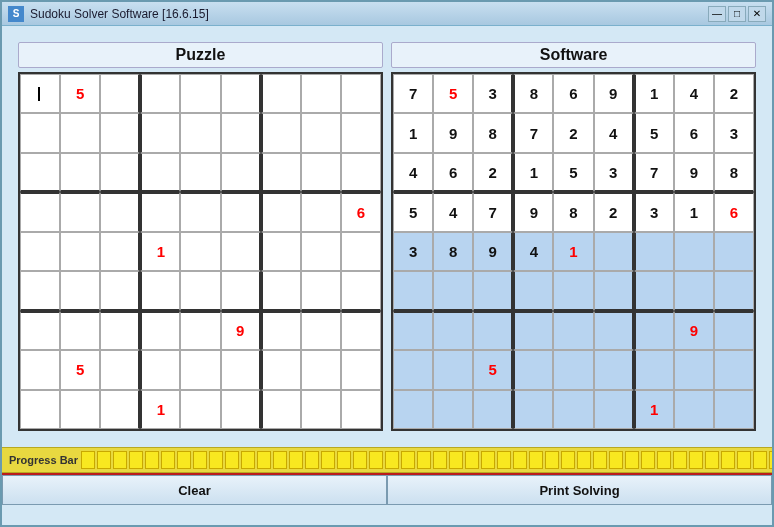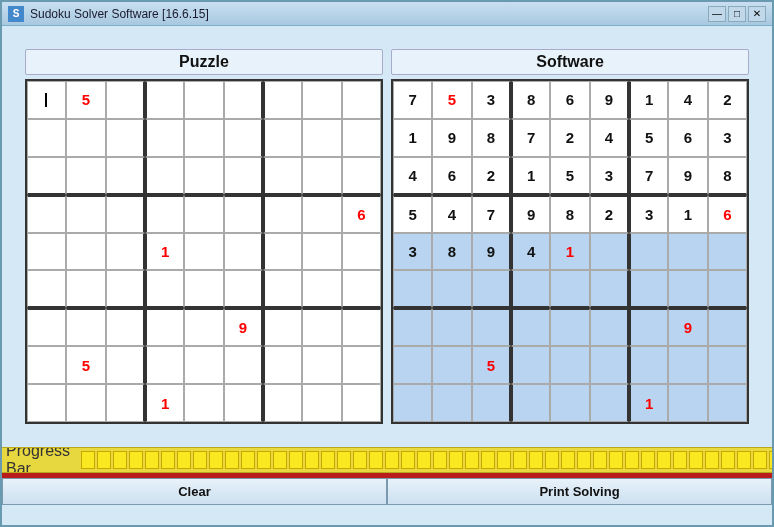--- a/index.html
+++ b/index.html
@@ -41,21 +41,21 @@
       width: 18px; height: 16px;
       background: #c0d8ea;
       border: 1px solid #8ab;
       cursor: pointer;
       display: flex; align-items: center; justify-content: center;
       font-size: 10px;
     }
     .main-area {
       display: flex;
       flex-direction: row;
-      padding: 23px;
+      padding: 16px;
       gap: 8px;
       height: calc(527px - 24px - 50px - 32px);
     }
     .panel {
       flex: 1;
       display: flex;
       flex-direction: column;
       background: #d4e8f5;
     }
     .panel-header {
@@ -107,43 +107,44 @@
       background: #e8d840;
       display: flex;
       align-items: center;
       padding: 2px 4px;
       border-top: 1px solid #b8a820;
       border-bottom: 1px solid #b8a820;
       gap: 3px;
       overflow: hidden;
     }
     .progress-label {
-      font-size: 16px;
-      font-weight: normal;
+      font-size: 11px;
+      font-weight: bold;
       color: #333;
       min-width: 72px;
+      text-align: right;
     }
     .progress-blocks {
       display: flex;
       gap: 2px;
       flex: 1;
       flex-wrap: nowrap;
     }
     .prog-block {
       width: 14px;
       height: 18px;
       background: #f8e820;
       border: 1px solid #c8a800;
       flex-shrink: 0;
     }
     .buttons-row {
       display: flex;
       height: 32px;
       background: #c8dce8;
-      border-top: 5px solid #b91c1c;
+      border-top: 2px solid #b91c1c;
     }
     .action-btn {
       flex: 1;
       border: 1px solid #7a9ab0;
       background: linear-gradient(to bottom, #e8f2fa, #cce0f0);
       cursor: pointer;
       font-size: 13px;
       font-weight: bold;
       color: #111;
       display: flex; align-items: center; justify-content: center;

